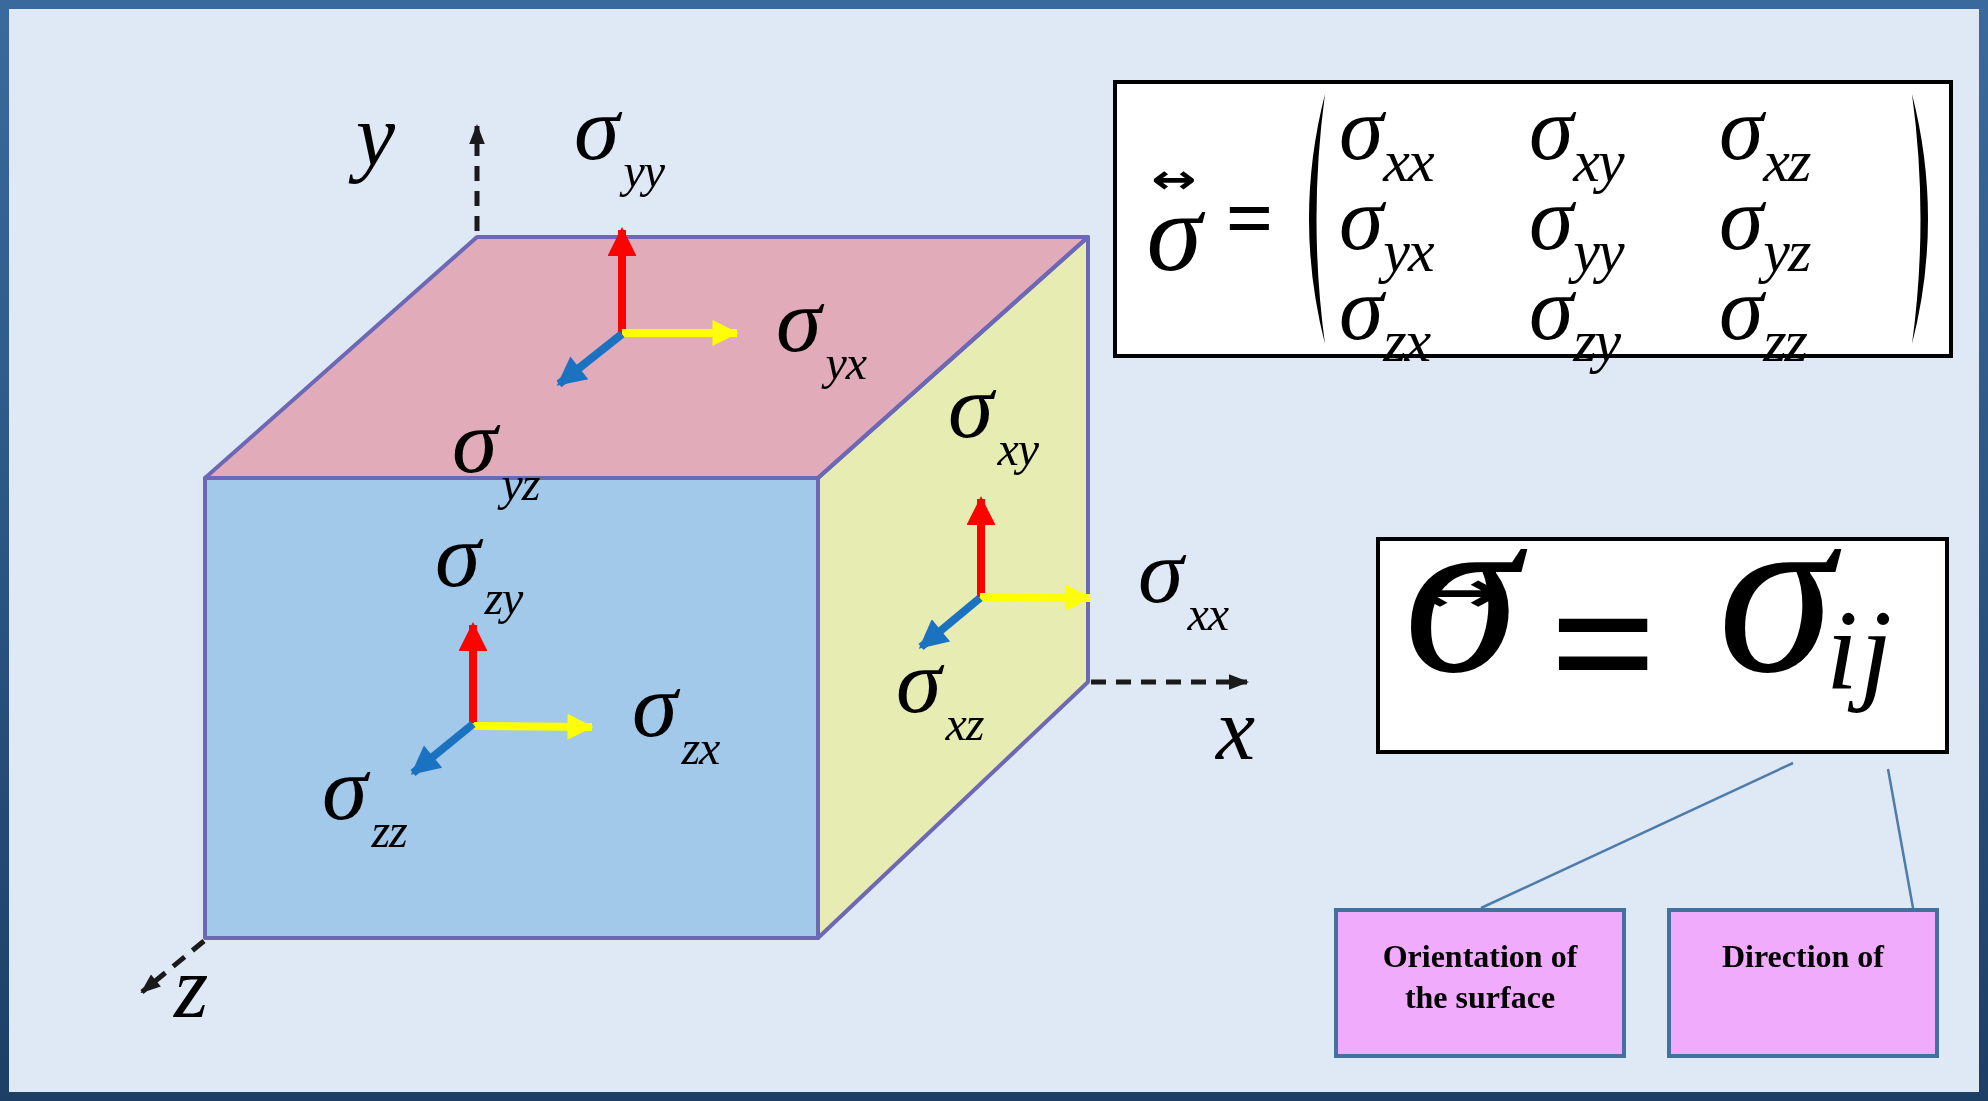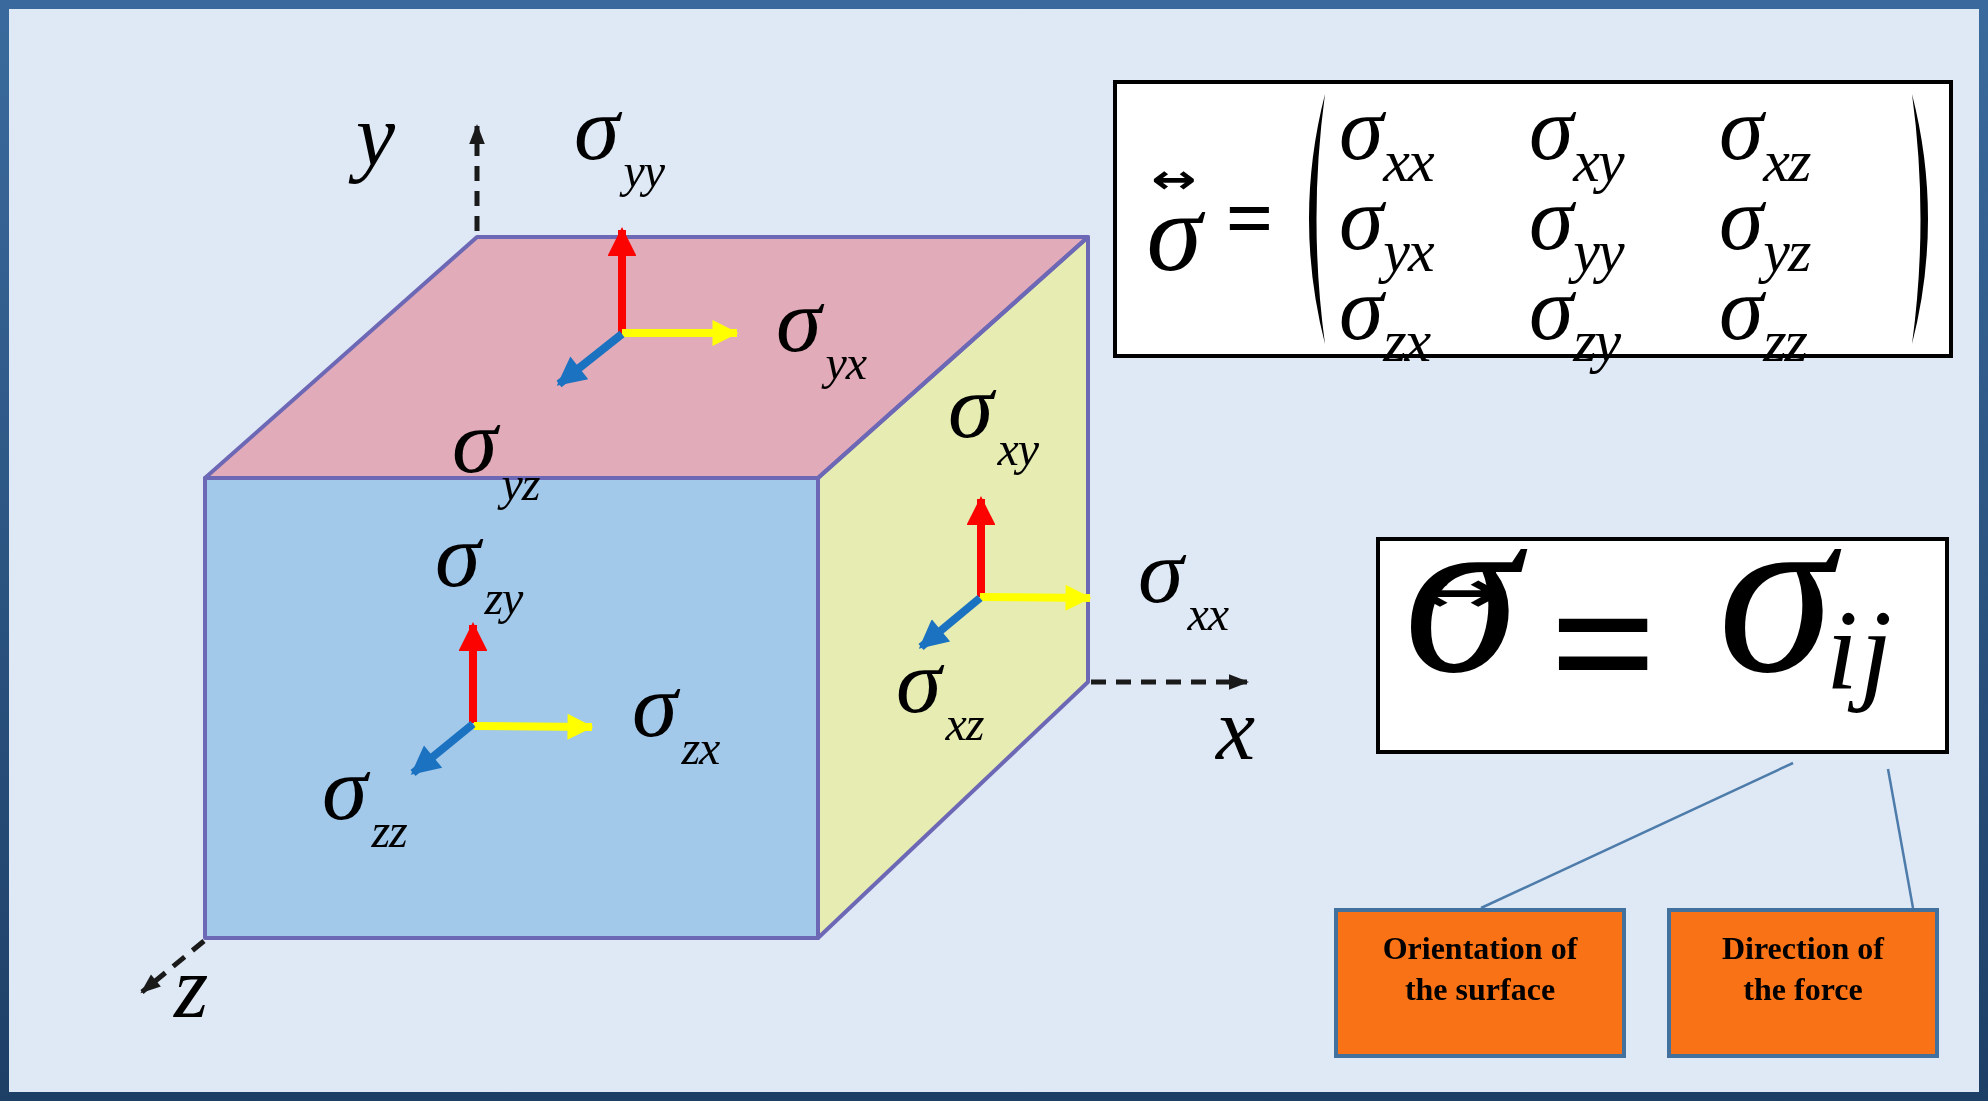--- a/index.html
+++ b/index.html
@@ -44,24 +44,24 @@
   .ib-arrow { position:absolute; left:34px; top:22px; font-size:58px; transform:scaleX(1.85);
               transform-origin:left bottom; }
   .ib-sigma { position:absolute; font-size:235px; line-height:1; top:-66px; }
   .ib-sigma.lhs { left:24px; }
   .ib-sigma.rhs { left:338px; }
   .ib-eq { position:absolute; left:168px; top:8px; font-family:"Liberation Serif","DejaVu Serif",serif;
            font-weight:bold; font-size:190px; line-height:1; }
   .ib-sub { position:absolute; left:446px; top:52px; font-size:115px; line-height:1; letter-spacing:2px; }
 
   
-  .callout { position:absolute; width:292px; height:150px; background:#f97316;
+  .callout { position:absolute; width:292px; height:150px; background:#f0abfc;
              border:4px solid #41719c; box-sizing:border-box; text-align:center;
              font-family:"Liberation Serif","DejaVu Serif",serif; font-weight:bold;
-             font-size:32px; line-height:41px; color:#000; padding-top:16px; }
+             font-size:32px; line-height:41px; color:#000; padding-top:24px; }
   .callout.orientation { left:1325px; top:899px; }
   .callout.force { left:1658px; top:899px; width:272px; }
 </style>
 </head>
 <body>
 
 <div class="frame">
 <div class="stage">
 
   <svg class="scene" viewBox="0 0 1988 1101">
@@ -176,17 +176,16 @@
     <span class="ib-sigma rhs">σ</span>
     <span class="ib-sub">ij</span>
   </div>
 
   <div class="callout orientation">
     <div>Orientation of</div>
     <div>the surface</div>
   </div>
   <div class="callout force">
     <div>Direction of</div>
-    <div>the force</div>
   </div>
 
 </div>
 </div>
 
 </body></html>

